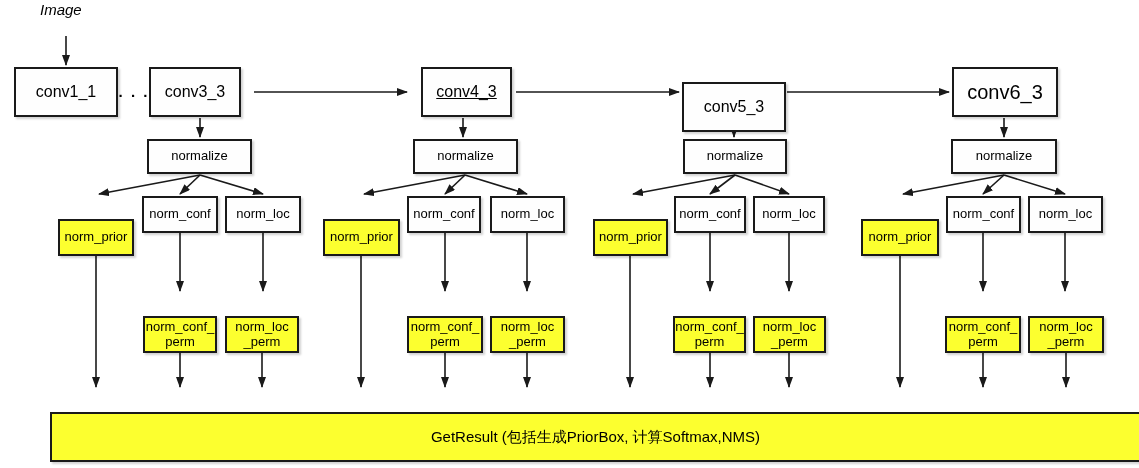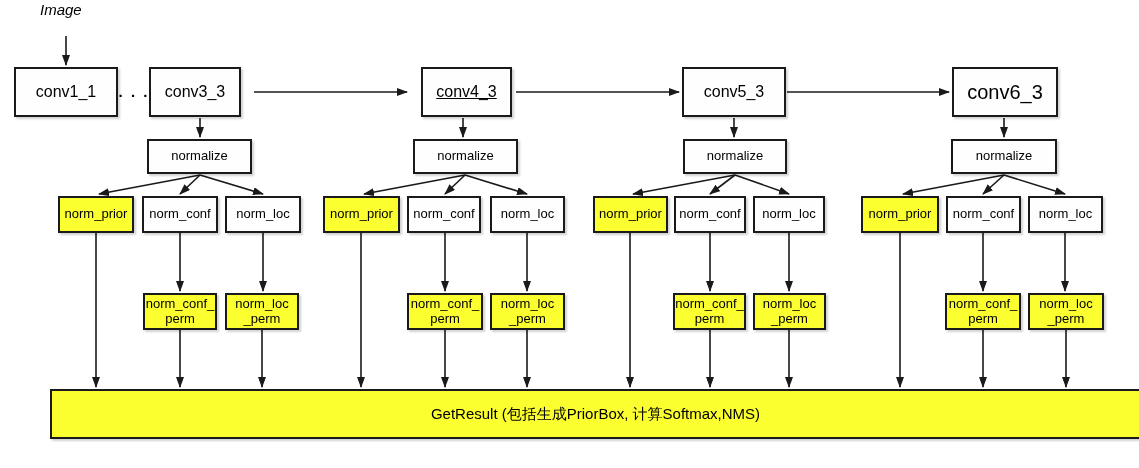--- a/index.html
+++ b/index.html
@@ -24,21 +24,21 @@
     background: #fefefe;
     display: flex;
     align-items: center;
     justify-content: center;
     text-align: center;
     color: #000000;
     white-space: pre-line;
     line-height: 1.15;
     box-shadow: 2px 2px 2px rgba(0,0,0,0.18);
   }
-  .node.fill-yellow { background: #fcff2f; }
+  .node.fill-yellow { background: #fcff2f; margin-top: 23px; }
   .node.plain {
     border: none;
     background: transparent;
     box-shadow: none;
     justify-content: flex-start;
     text-align: left;
   }
   .node.dots {
     border: none;
     background: transparent;
@@ -101,21 +101,21 @@
         <line x1="789" y1="330" x2="789" y2="387" marker-end="url(#arr)" stroke="#1a1a1a"></line>
         <line x1="1066" y1="330" x2="1066" y2="387" marker-end="url(#arr)" stroke="#1a1a1a"></line>
       </g>
   </svg>
   <div id="node-layer">
       <div class="node plain" style="left: 40px; top: 0; width: 60px; height: 20px; font-size: 15px; font-style: italic;">Image</div>
       <div class="node" style="left: 14px; top: 67px; width: 104px; height: 50px; font-size: 16px;">conv1_1</div>
       <div class="node dots" style="left: 118px; top: 82px; width: 32px; height: 20px; font-size: 15px;">. . .</div>
       <div class="node" style="left: 149px; top: 67px; width: 92px; height: 50px; font-size: 16px;">conv3_3</div>
       <div class="node" style="left: 421px; top: 67px; width: 91px; height: 50px; font-size: 16px; text-decoration: underline;">conv4_3</div>
-      <div class="node" style="left: 682px; top: 67px; width: 104px; height: 50px; font-size: 16px;">conv5_3</div>
+      <div class="node" style="left: 682px; top: 82px; width: 104px; height: 50px; font-size: 16px;">conv5_3</div>
       <div class="node" style="left: 952px; top: 67px; width: 106px; height: 50px; font-size: 20px;">conv6_3</div>
       <div class="node" style="left: 147px; top: 139px; width: 105px; height: 35px; font-size: 13px;">normalize</div>
       <div class="node" style="left: 413px; top: 139px; width: 105px; height: 35px; font-size: 13px;">normalize</div>
       <div class="node" style="left: 683px; top: 139px; width: 104px; height: 35px; font-size: 13px;">normalize</div>
       <div class="node" style="left: 951px; top: 139px; width: 106px; height: 35px; font-size: 13px;">normalize</div>
       <div class="node fill-yellow" style="left: 58px; top: 196px; width: 76px; height: 37px; font-size: 13px;">norm_prior</div>
       <div class="node fill-yellow" style="left: 323px; top: 196px; width: 77px; height: 37px; font-size: 13px;">norm_prior</div>
       <div class="node fill-yellow" style="left: 593px; top: 196px; width: 75px; height: 37px; font-size: 13px;">norm_prior</div>
       <div class="node fill-yellow" style="left: 861px; top: 196px; width: 78px; height: 37px; font-size: 13px;">norm_prior</div>
       <div class="node" style="left: 142px; top: 196px; width: 76px; height: 37px; font-size: 13px;">norm_conf</div>

